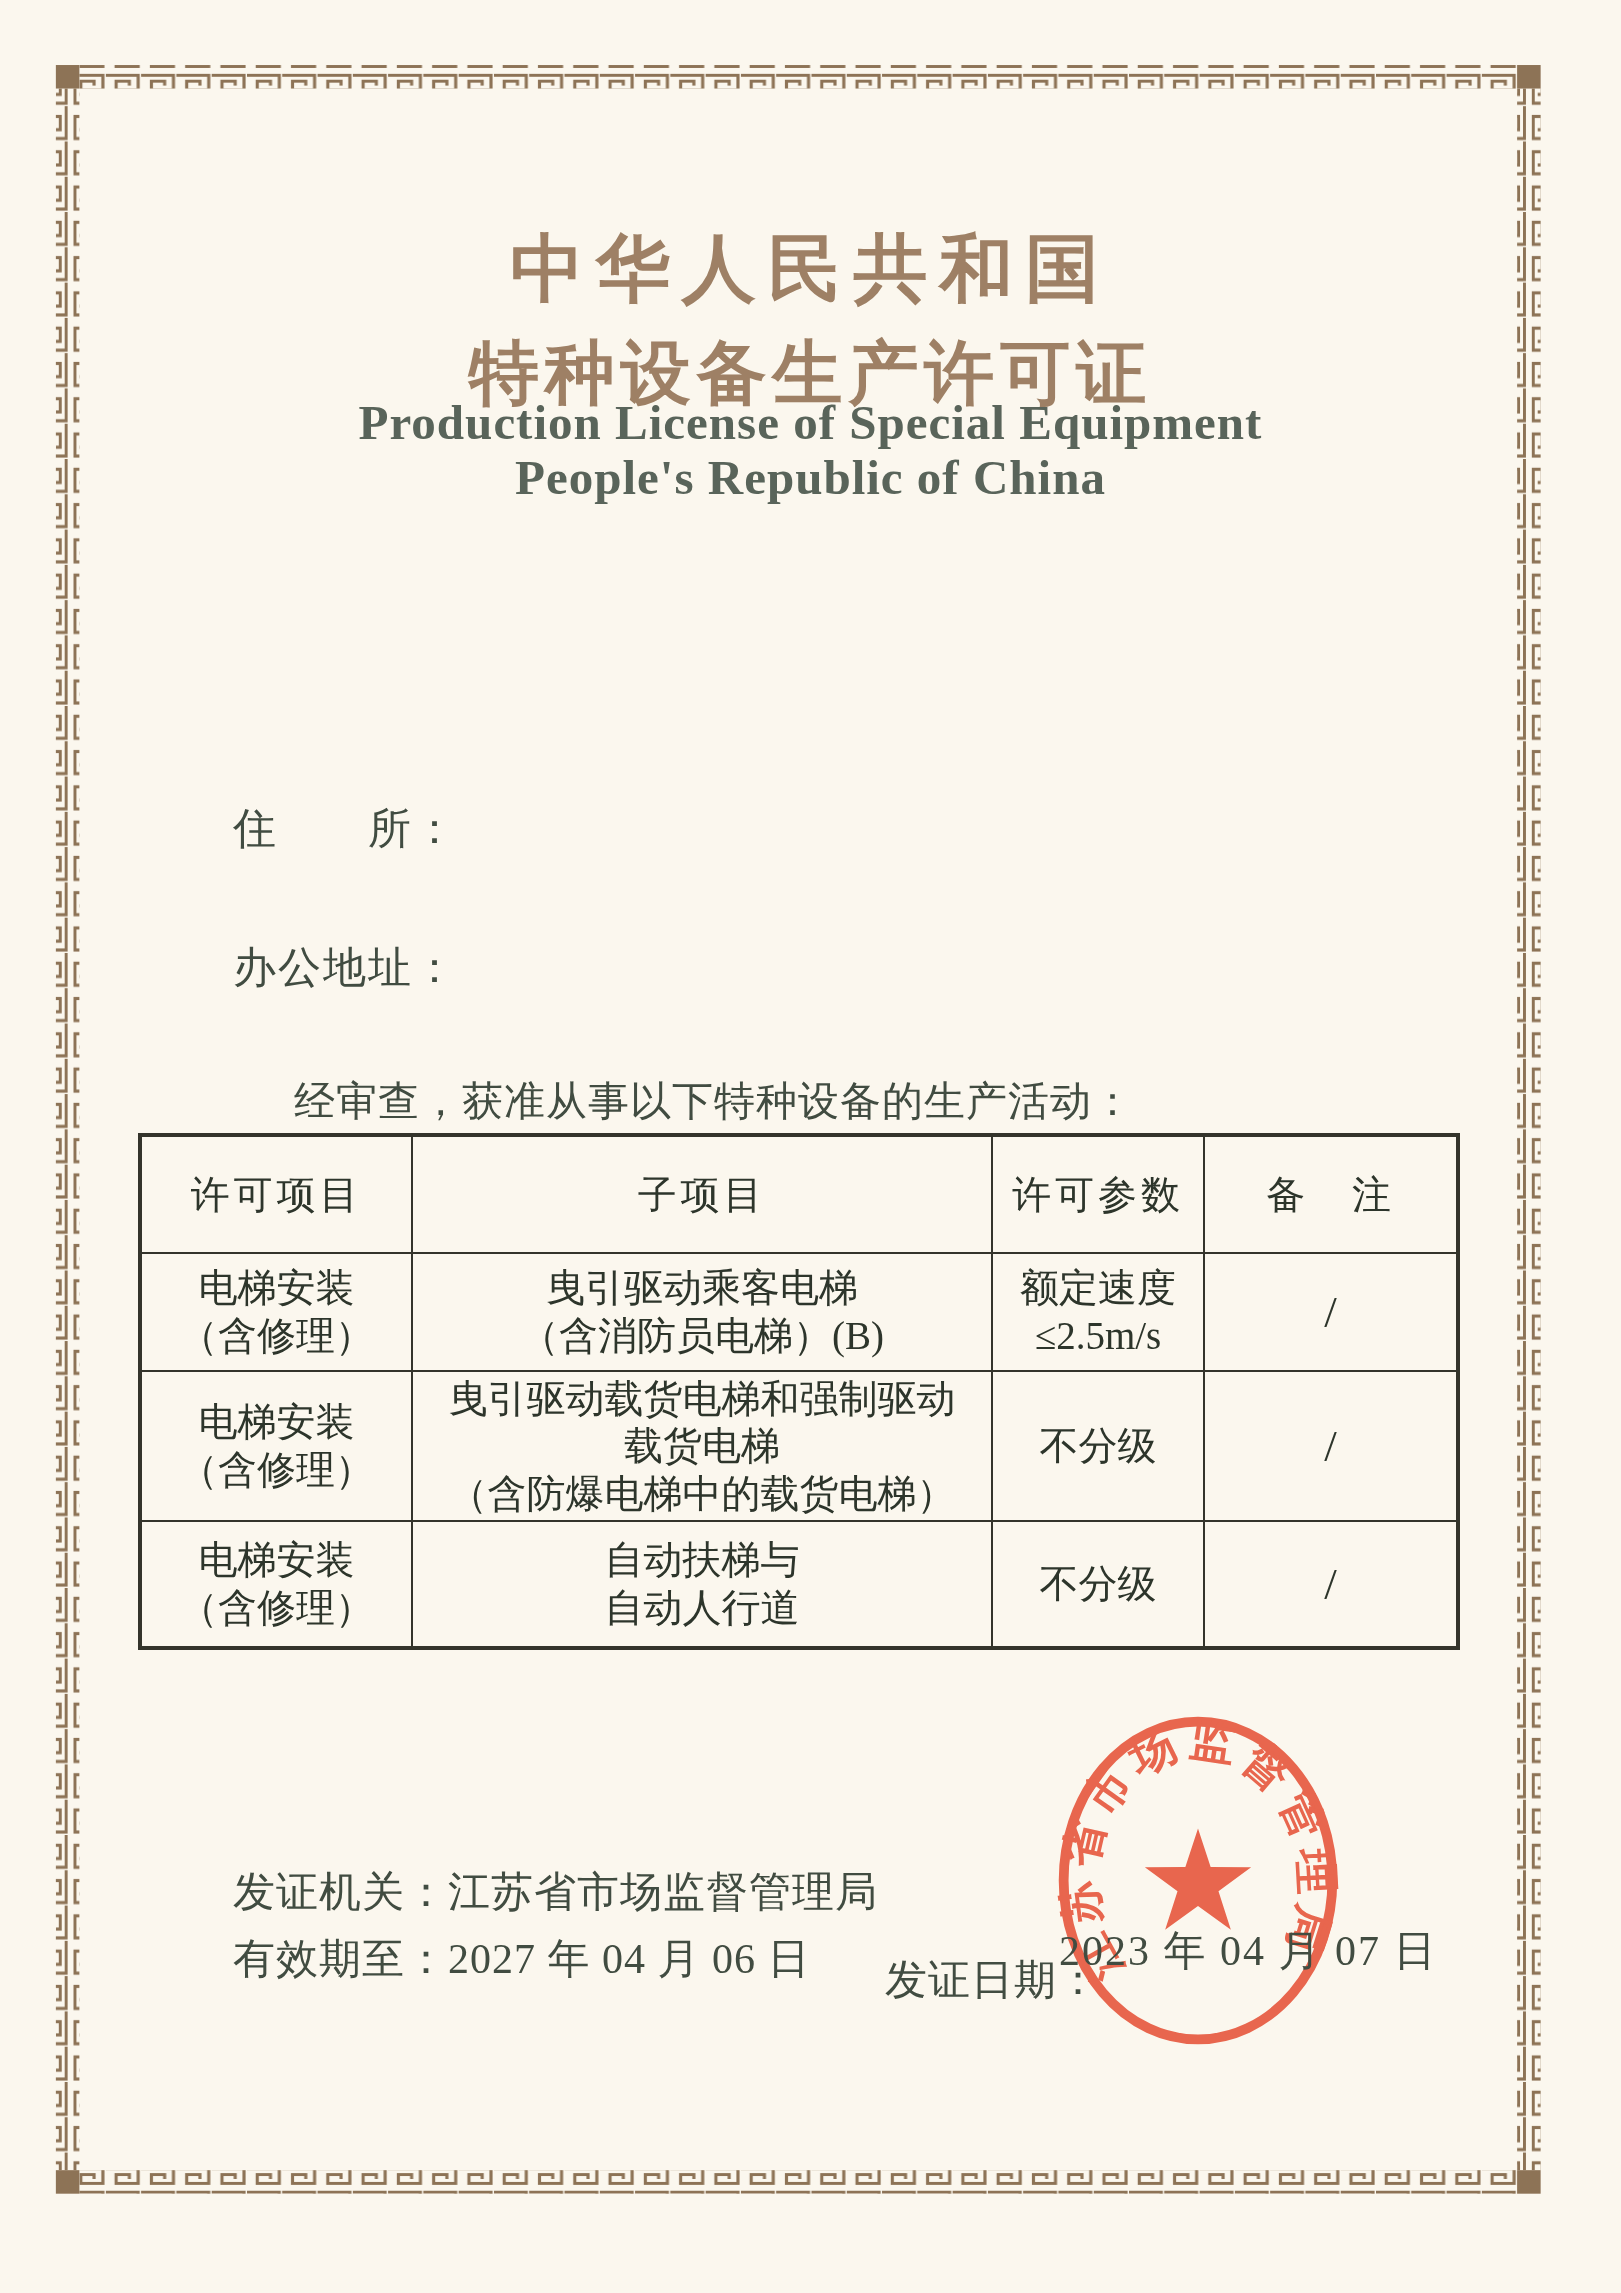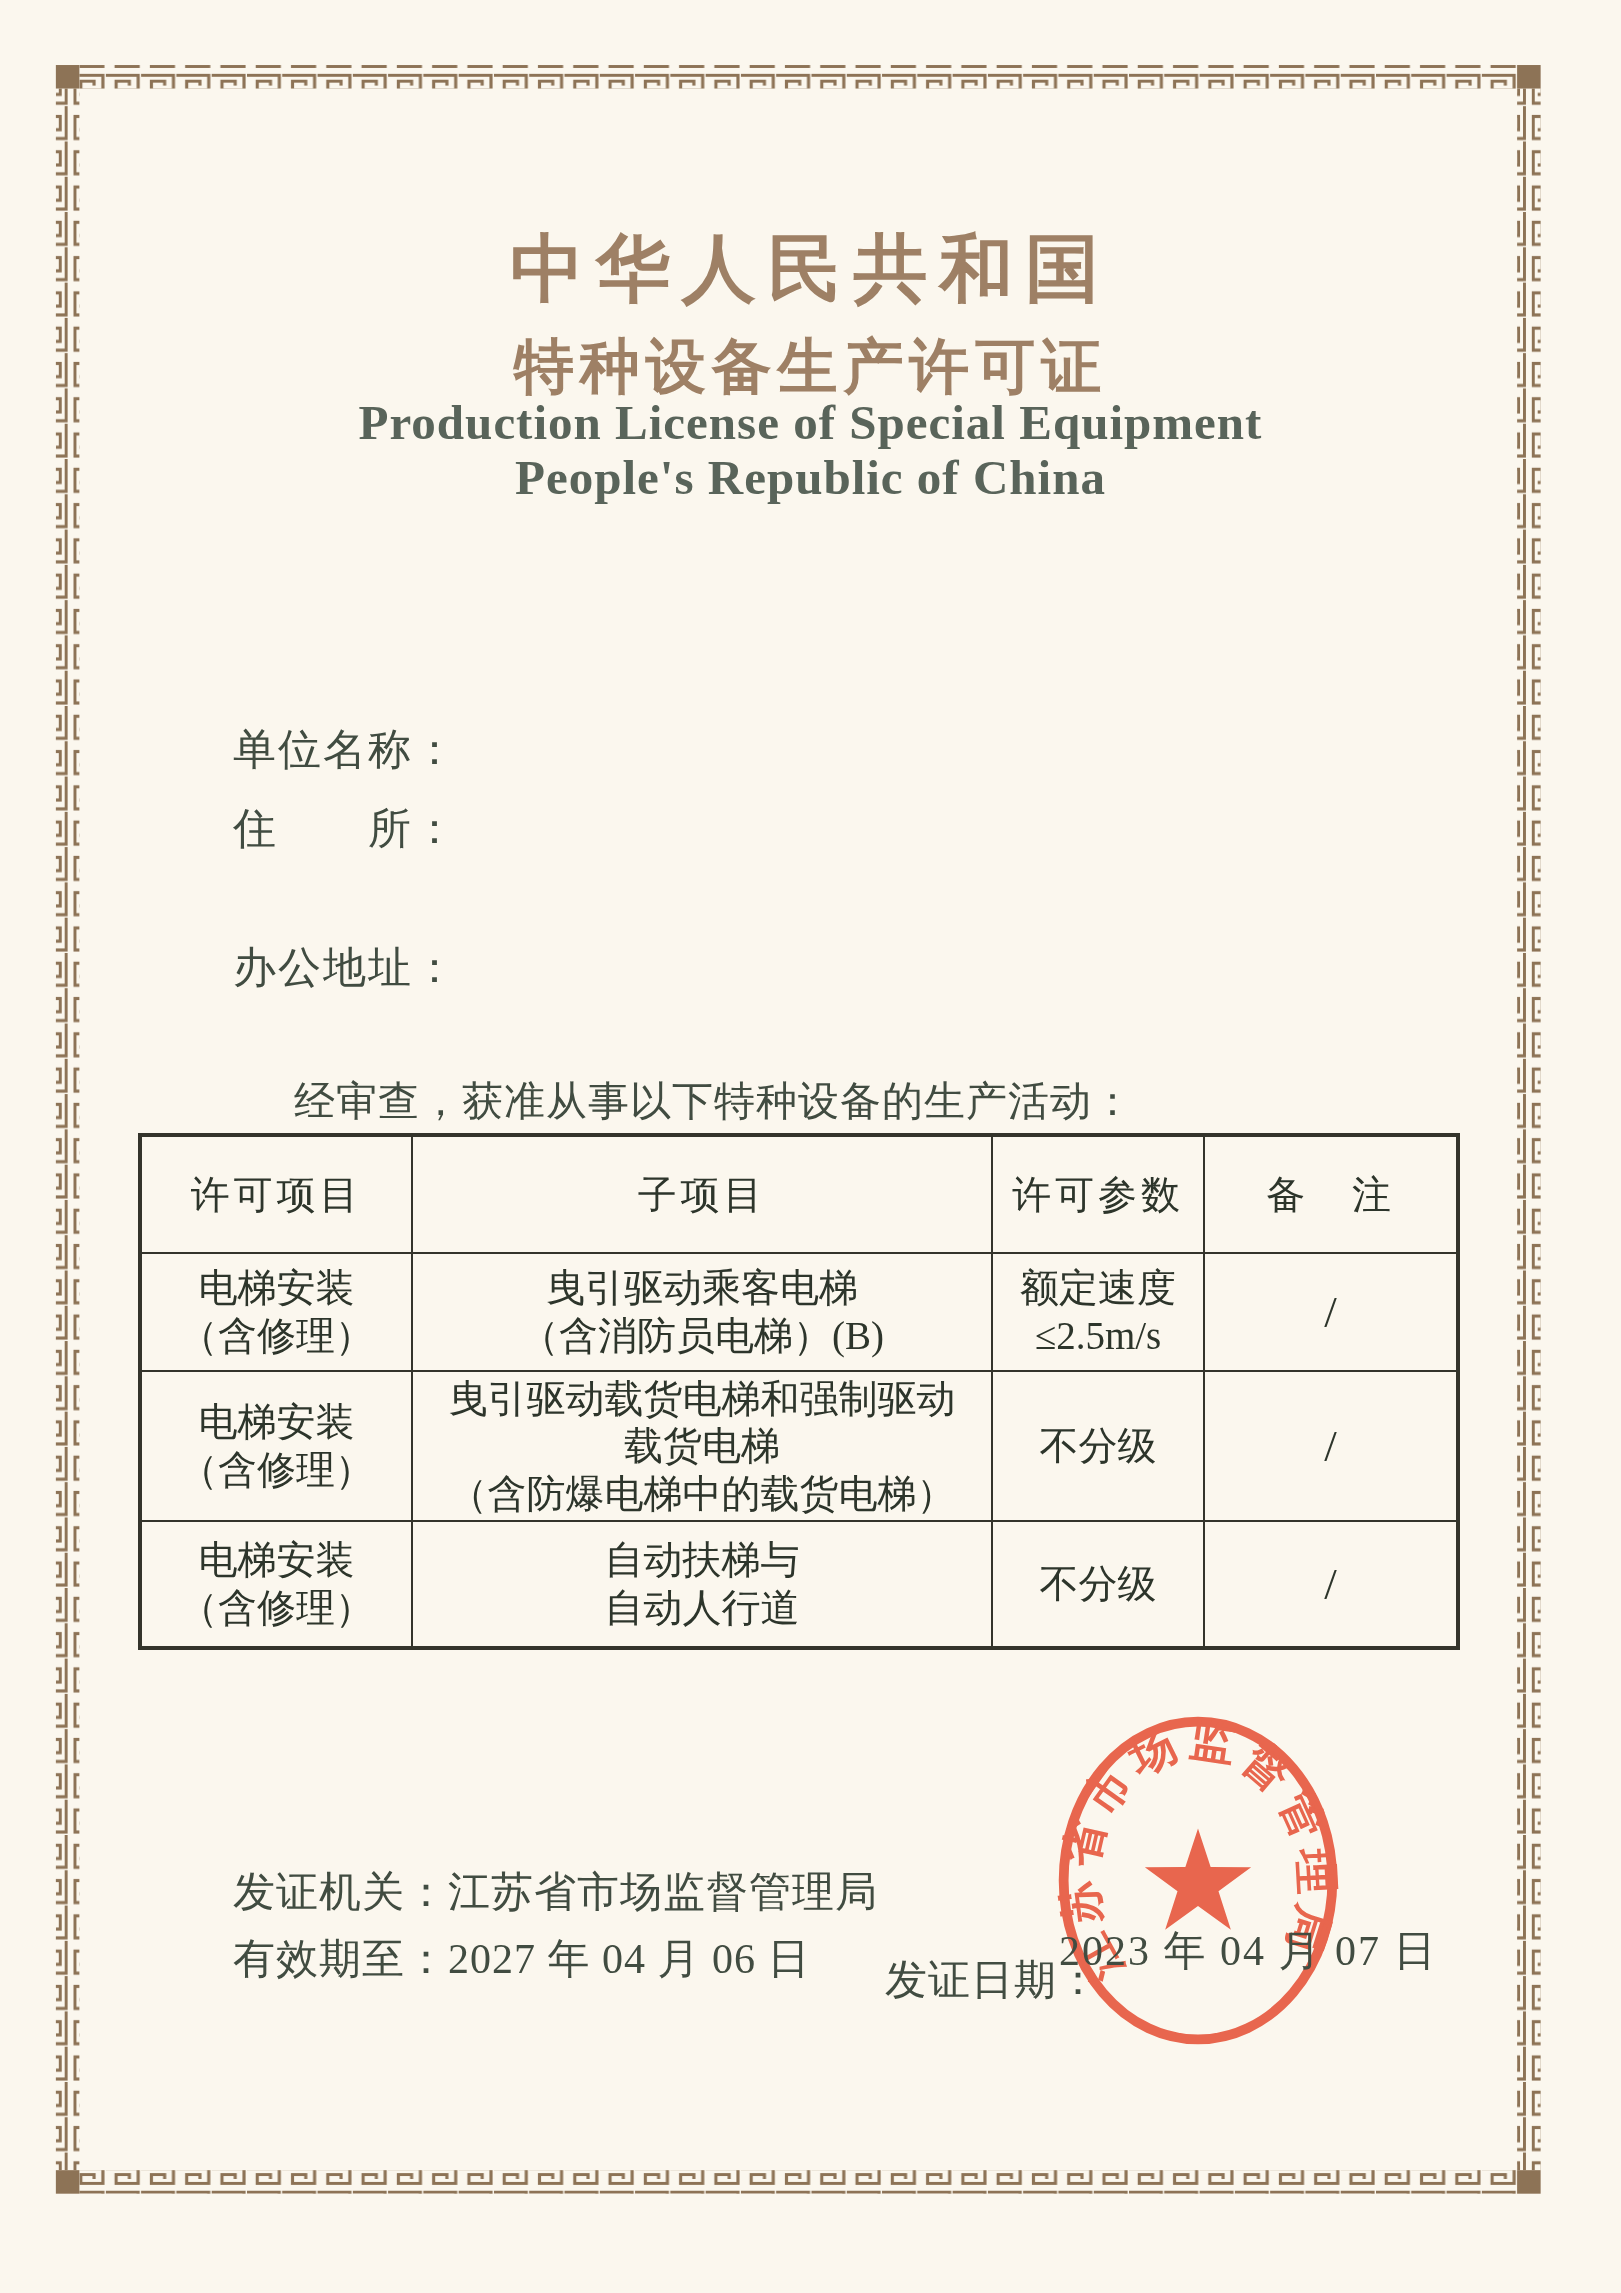--- a/index.html
+++ b/index.html
@@ -18,21 +18,21 @@
   body{background:#f6f3ea;font-family:"Liberation Serif","DejaVu Serif",serif;}
   #page{
     position:relative;
     width:1621px;height:2294px;
     background:var(--paper);
     overflow:hidden;
   }
   .abs{position:absolute;}
   .center-line{left:0;width:100%;text-align:center;}
   .title-cn1{top:220px;font-size:74px;font-weight:700;letter-spacing:11.8px;color:var(--title-brown);}
-  .title-cn2{top:327px;font-size:60px;font-weight:700;letter-spacing:5.9px;color:var(--title-brown);}
+  .title-cn2{top:327px;font-size:70px;font-weight:700;letter-spacing:5.9px;color:var(--title-brown);}
   .title-en{font-size:49px;font-weight:700;color:var(--en-green);letter-spacing:1px;}
   .title-en1{top:394px;}
   .title-en2{top:449px;}
   .field-line{font-size:43px;color:var(--body-text);letter-spacing:2px;}
   .field-unit{left:233px;top:721px;}
   .field-residence{left:233px;top:800px;}
   .field-office{left:233px;top:939px;}
   .field-value{display:inline-block;min-width:686px;}
   .approval{left:294px;top:1074px;font-size:41px;color:var(--body-text);letter-spacing:1px;}
   table.lic{
@@ -88,23 +88,20 @@
     <rect x="1548" y="66" width="24" height="24" fill="#8d7356"></rect>
     <rect x="57" y="2214" width="24" height="24" fill="#8d7356"></rect>
     <rect x="1548" y="2214" width="24" height="24" fill="#8d7356"></rect>
   </svg>
 
   <div class="abs center-line title-cn1 z2">中华人民共和国</div>
   <div class="abs center-line title-cn2 z2">特种设备生产许可证</div>
   <div class="abs center-line title-en title-en2 z2">People's Republic of China</div>
   <div class="abs center-line title-en title-en1 z2">Production License of Special Equipment</div>
 
-  <div class="abs field-line field-unit z2">
-    <span>单位名称：</span><span class="field-value"></span>
-  </div>
   <div class="abs field-line field-residence z2">
     <span>住　　所：</span><span class="field-value"></span>
   </div>
   <div class="abs field-line field-office z2">
     <span>办公地址：</span><span class="field-value"></span>
   </div>
 
   <div class="abs approval z2">经审查，获准从事以下特种设备的生产活动：</div>
 
   <table class="lic z2">

